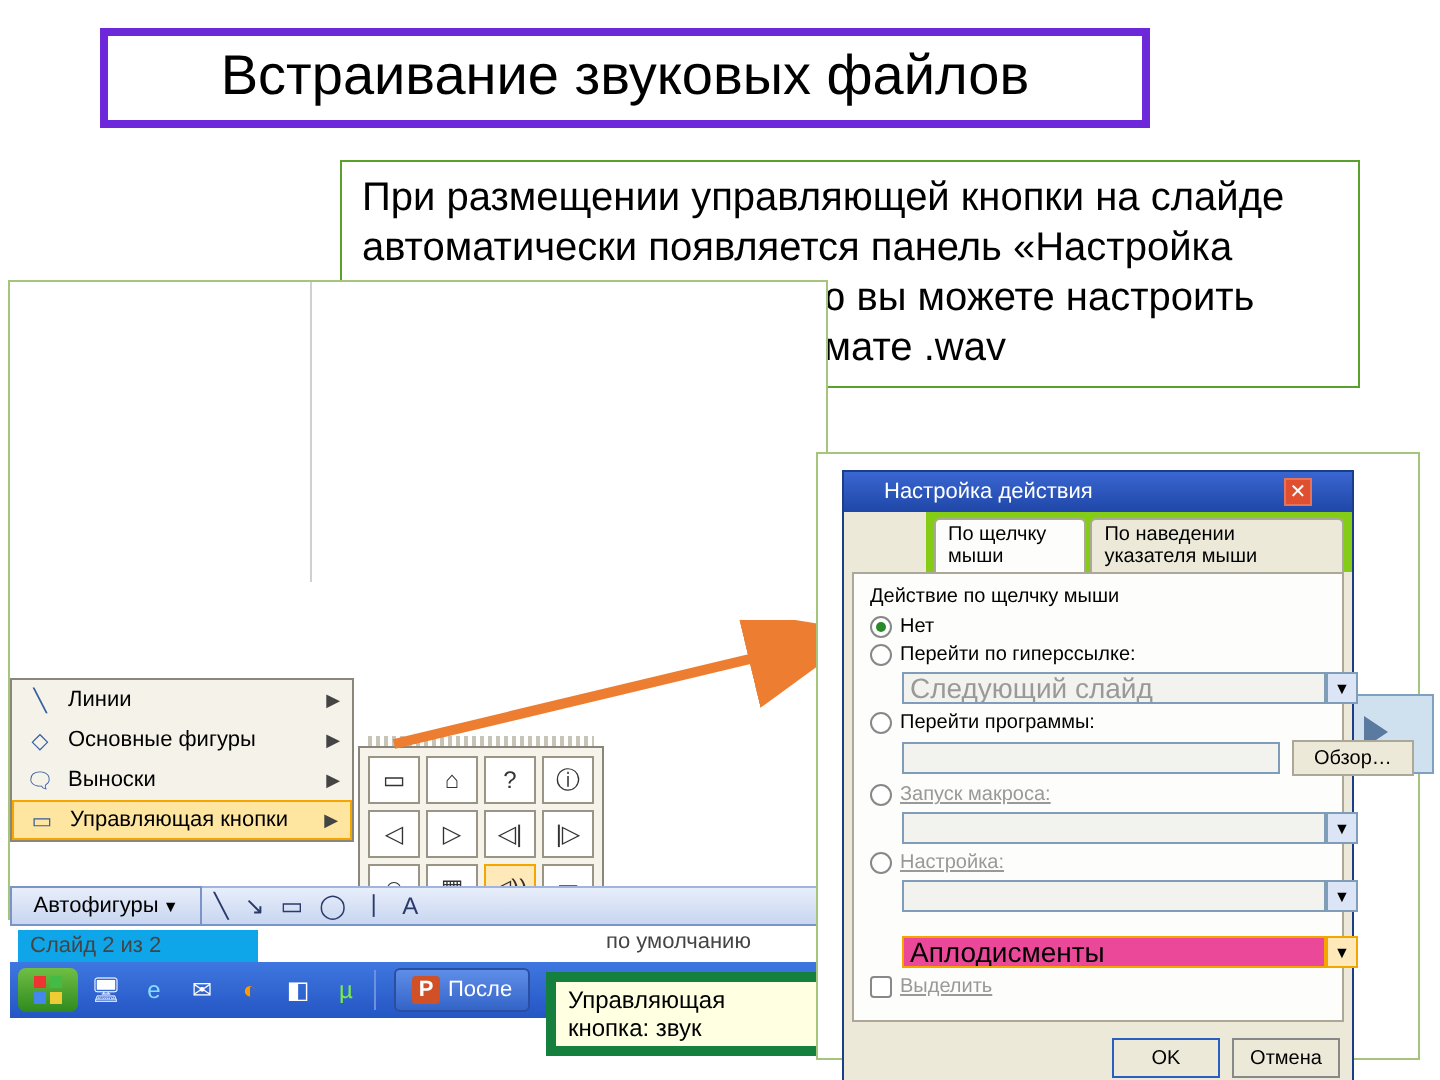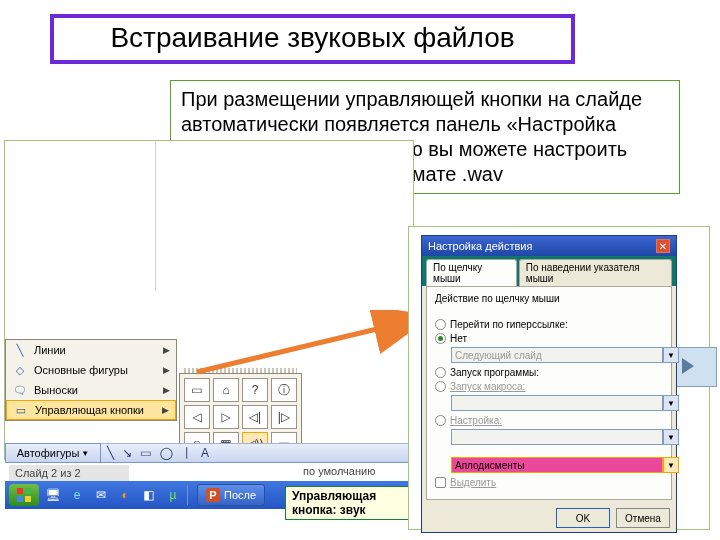--- a/index.html
+++ b/index.html
@@ -123,33 +123,33 @@
   }
   .ab {
     width:26px; height:24px; border:1px solid #9a9484;
     background:#fff; display:flex; align-items:center; justify-content:center;
     font-size:12px; color:#333; cursor:pointer;
   }
   .ab.sel{ border:1px solid #f5a500; background:#ffe9b8;}
 
   .slide-count {
     position:absolute; left:4px; top:324px;
-    font-size:11px; color:#444; background:#e5e5e5;
+    font-size:11px; color:#444; background:#0ea5e9;
     padding:2px 6px; width:120px;
   }
   .layout-label{
     position:absolute; left:298px; top:324px;
     font-size:11px; color:#444;
   }
 
   
   .tooltip {
-    position:absolute; left:280px; top:345px;
-    background:#ffffe1; border:1px solid #15803d;
-    font-size:12px; padding:2px 6px;font-weight:bold;
+    position:absolute; left:268px; top:345px;
+    background:#ffffe1; border:5px solid #15803d;
+    font-size:12px; padding:2px 6px;
   }
 
   
   .taskbar {
     position:absolute; left:0; top:340px; width:100%; height:28px;
     background: linear-gradient(#3f77e0,#2455c4);
     display:flex; align-items:center; gap:4px; padding:0 4px;
   }
   .start {
     width:30px; height:22px; border-radius:4px;
@@ -184,42 +184,42 @@
     border-top:8px solid transparent;
     border-bottom:8px solid transparent;
   }
   .dialog {
     position:absolute; left:12px; top:8px; width:256px;
     background:#ece9d8; border:1px solid #1a3e8a;
     font-size:10px; color:#000;
   }
   .dlg-title {
     background: linear-gradient(#3a66d0,#1f47a8);
-    color:#fff; font-size:11px; padding:3px 6px;
+    color:#fff; font-size:11px; padding:3px 20px;
     display:flex; align-items:center;
   }
   .dlg-close{
     margin-left:auto; width:14px; height:14px;
     background:#e05030; color:#fff; font-size:10px; line-height:14px;
     text-align:center; border:1px solid #fff3; cursor:pointer;
   }
-  .tabs { display:flex; background:#0f766e; padding:3px 4px 0; gap:2px;}
+  .tabs { display:flex; background:#84cc16; padding:3px 4px 0; gap:2px;margin-left:41px;}
   .tab { background:#fdfdfb; border:1px solid #aca899; border-bottom:none;
          padding:2px 6px; font-size:10px; border-radius:3px 3px 0 0;}
   .tab.inactive{ background:#ece9d8;}
   .panel { background:#fdfdfb; margin:0 4px 4px; border:1px solid #aca899;
            padding:6px 8px 8px; }
-  .grp-label{ font-size:10px; margin-bottom:15px;}
+  .grp-label{ font-size:10px; margin-bottom:4px;}
   .radio-row, .chk-row { display:flex; align-items:center; gap:4px; margin:3px 0;}
   .radio, .chk { width:11px; height:11px; border:1px solid #888; background:#fff; border-radius:50%; position:relative;}
   .radio.on::after{content:""; position:absolute; left:2px; top:2px; width:5px; height:5px; background:#2a8a2a; border-radius:50%;}
   .chk{border-radius:2px;}
   .chk.on::after{content:"✓"; position:absolute; left:0; top:-2px; font-size:10px; color:#2a8a2a;}
   .combo { display:flex; width:100%; margin:2px 0 4px 16px;}
-  .combo input{ flex:1; font-size:10px; height:16px; border:1px solid #7f9db9; padding:0 3px;}
+  .combo input{ flex:1; font-size:14px; height:16px; border:1px solid #7f9db9; padding:0 3px;}
   .combo .arr, .btn-sm{
      width:16px; height:16px; background:#dbe5f5; border:1px solid #7f9db9;
      font-size:8px; display:flex; align-items:center; justify-content:center; cursor:pointer;}
   .btn-sm{ width:auto; padding:0 10px; height:18px; background:#ece9d8; border:1px solid #aca899; font-size:10px;}
   .combo.hl input{ background:#ec4899; border-color:#f5a500;}
   .combo.hl .arr{ background:#ffe9b8; border-color:#f5a500;}
   .disabled { color:#999;text-decoration:underline;}
   .disabled .radio,{border-color:#bbb;}
   .combo.dis input{ background:#f2f2ee; color:#999;}
   .dlg-btns{ display:flex; justify-content:flex-end; gap:6px; padding:4px 6px;}
@@ -341,36 +341,40 @@
       <span class="dlg-close">✕</span>
     </div>
     <div class="tabs">
       <div class="tab">По щелчку мыши</div>
       <div class="tab inactive">По наведении указателя мыши</div>
     </div>
     <div class="panel">
       <div class="grp-label">Действие по щелчку мыши</div>
 
       <div class="radio-row">
+        <span class="radio on"></span>
+        <span>Нет</span>
+      </div>
+
+      <div class="radio-row">
         <span class="radio"></span>
         <span>Перейти по гиперссылке:</span>
-      </div>
-
-      <div class="radio-row">
-        <span class="radio on"></span>
-        <span>Нет</span>
       </div>
       <div class="combo dis">
         <input disabled="" value="Следующий слайд" style="">
         <div class="arr">▼</div>
       </div>
 
       <div class="radio-row">
         <span class="radio"></span>
-        <span>Запуск программы:</span>
+        <span>Перейти программы:</span>
+      </div>
+      <div class="combo dis" style="align-items:center;gap:6px;">
+        <input disabled="" style="">
+        <div class="btn-sm">Обзор…</div>
       </div>
 
       <div class="radio-row disabled">
         <span class="radio"></span>
         <span>Запуск макроса:</span>
       </div>
       <div class="combo dis">
         <input disabled="" style="">
         <div class="arr">▼</div>
       </div>

